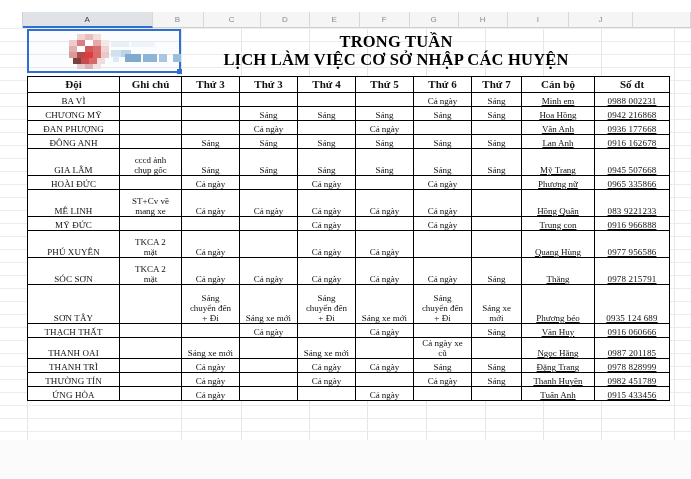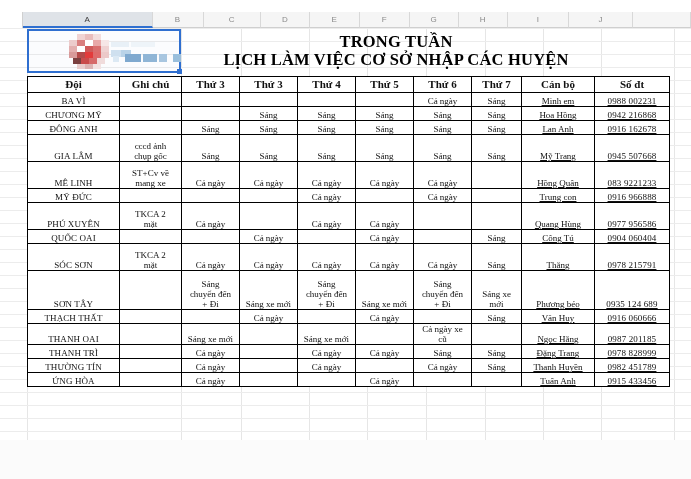--- a/index.html
+++ b/index.html
@@ -338,20 +338,32 @@
           <td></td>
           <td>Sáng</td>
           <td>Sáng</td>
           <td>Sáng</td>
           <td>Sáng</td>
           <td>Sáng</td>
           <td class="staff">Hoa Hồng</td>
           <td class="phone">0942 216868</td>
         </tr>
         <tr class="norm">
+          <td class="team">ĐAN PHƯỢNG</td>
+          <td></td>
+          <td></td>
+          <td>Cả ngày</td>
+          <td></td>
+          <td>Cả ngày</td>
+          <td></td>
+          <td></td>
+          <td class="staff">Vân Anh</td>
+          <td class="phone">0936 177668</td>
+        </tr>
+        <tr class="norm">
           <td class="team">ĐÔNG ANH</td>
           <td></td>
           <td>Sáng</td>
           <td>Sáng</td>
           <td>Sáng</td>
           <td>Sáng</td>
           <td>Sáng</td>
           <td>Sáng</td>
           <td class="staff">Lan Anh</td>
           <td class="phone">0916 162678</td>
@@ -362,20 +374,32 @@
 chụp gốc</td>
           <td>Sáng</td>
           <td>Sáng</td>
           <td>Sáng</td>
           <td>Sáng</td>
           <td>Sáng</td>
           <td>Sáng</td>
           <td class="staff">Mỹ Trang</td>
           <td class="phone">0945 507668</td>
         </tr>
+        <tr class="norm">
+          <td class="team">HOÀI ĐỨC</td>
+          <td></td>
+          <td>Cả ngày</td>
+          <td></td>
+          <td>Cả ngày</td>
+          <td></td>
+          <td>Cả ngày</td>
+          <td></td>
+          <td class="staff">Phương nữ</td>
+          <td class="phone">0965 335866</td>
+        </tr>
         <tr class="tall">
           <td class="team">MÊ LINH</td>
           <td class="note">ST+Cv về
 mang xe</td>
           <td>Cả ngày</td>
           <td>Cả ngày</td>
           <td>Cả ngày</td>
           <td>Cả ngày</td>
           <td>Cả ngày</td>
           <td></td>
@@ -399,32 +423,20 @@
           <td class="note">TKCA 2
 mặt</td>
           <td>Cả ngày</td>
           <td></td>
           <td>Cả ngày</td>
           <td>Cả ngày</td>
           <td></td>
           <td></td>
           <td class="staff">Quang Hùng</td>
           <td class="phone">0977 956586</td>
-        </tr>
-        <tr class="norm">
-          <td class="team">QUỐC OAI</td>
-          <td></td>
-          <td></td>
-          <td>Cả ngày</td>
-          <td></td>
-          <td>Cả ngày</td>
-          <td></td>
-          <td>Sáng</td>
-          <td class="staff">Công Tú</td>
-          <td class="phone">0904 060404</td>
         </tr>
         <tr class="tall">
           <td class="team">SÓC SƠN</td>
           <td class="note">TKCA 2
 mặt</td>
           <td>Cả ngày</td>
           <td>Cả ngày</td>
           <td>Cả ngày</td>
           <td>Cả ngày</td>
           <td>Cả ngày</td>

